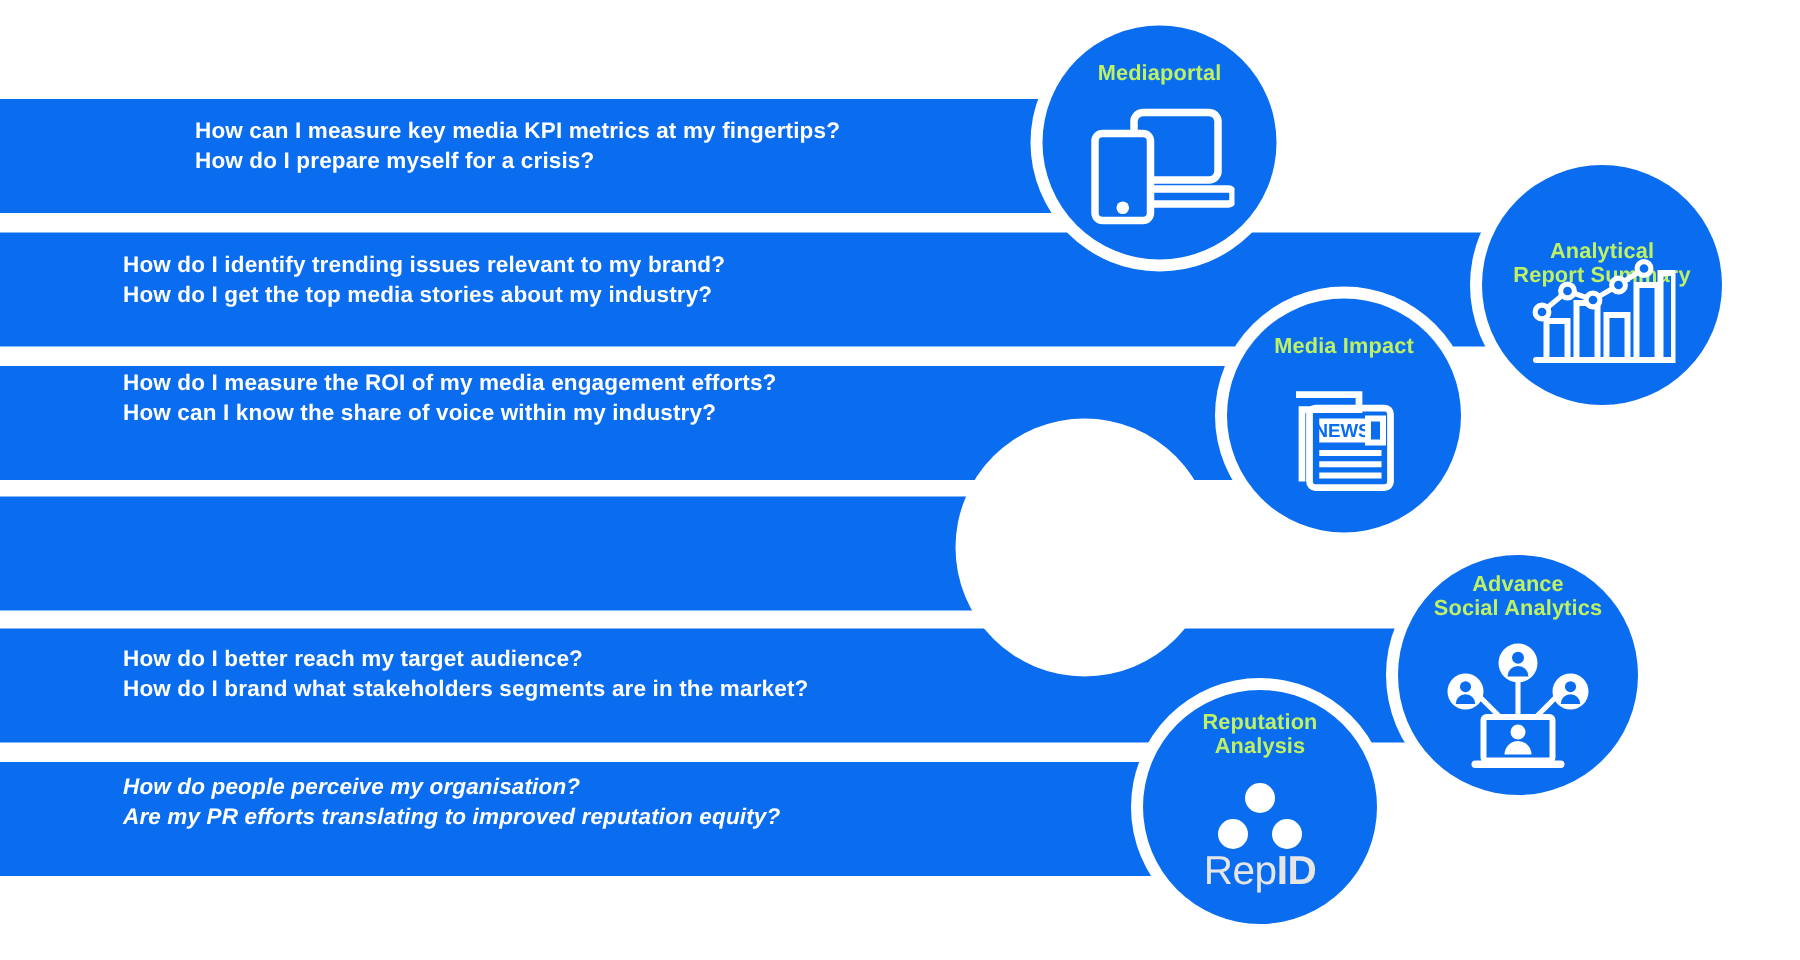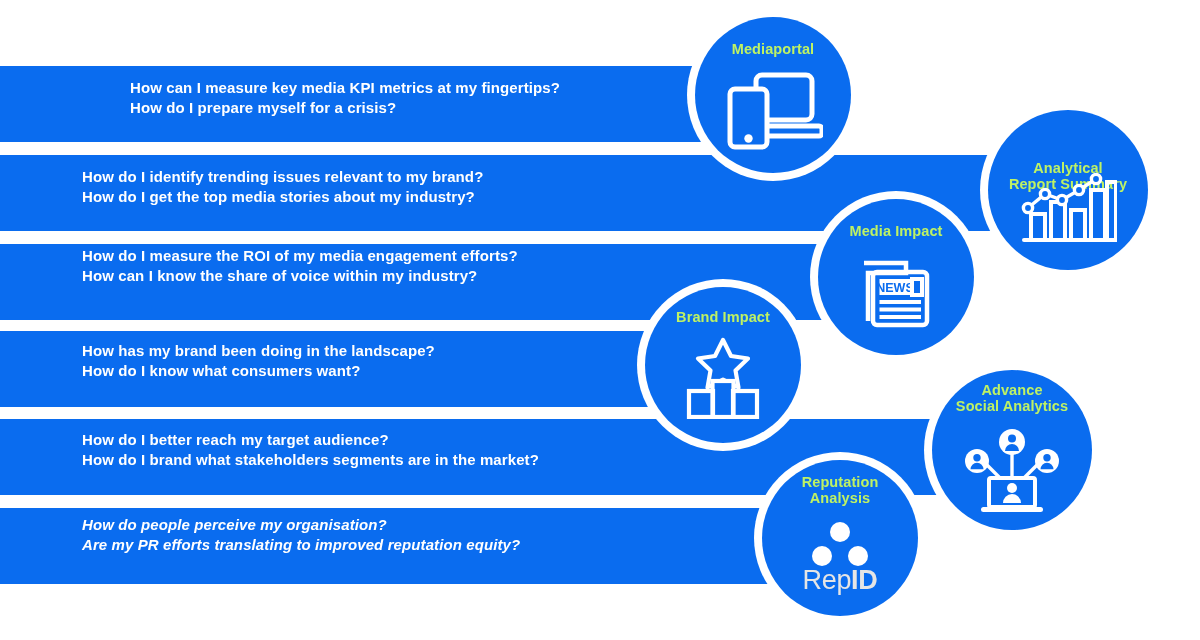--- a/index.html
+++ b/index.html
@@ -89,24 +89,20 @@
   </div>
 
   <div class="bar" style="top:244px;left:0;width:940px;height:76px;"></div>
   <div class="bar-text" style="top:246px;">
     <span class="ln">How do I measure the ROI of my media engagement efforts?</span>
     <span class="ln">How can I know the share of voice within my industry?</span>
   </div>
 
   <div class="bar" style="top:331px;left:0;width:596px;height:76px;"></div>
   <div class="bar" style="top:331px;left:596px;width:190px;height:76px;background:#0a6cef;"></div>
-  <div class="bar-text" style="top:341px;">
-    <span class="ln">How has my brand been doing in the landscape?</span>
-    <span class="ln">How do I know what consumers want?</span>
-  </div>
 
   <div class="bar" style="top:419px;left:0;width:1000px;height:76px;"></div>
   <div class="bar-text" style="top:430px;">
     <span class="ln">How do I better reach my target audience?</span>
     <span class="ln">How do I brand what stakeholders segments are in the market?</span>
   </div>
 
   <div class="bar" style="top:508px;left:0;width:840px;height:76px;"></div>
   <div class="bar-text" style="top:515px;font-style:italic;">
     <span class="ln">How do people perceive my organisation?</span>
@@ -178,35 +174,20 @@
         <rect x="58" y="28" width="10" height="16" fill="none" stroke-width="4"></rect>
 
         <line x1="25.5" y1="51" x2="67" y2="51" stroke-width="4" stroke-linecap="butt"></line>
         <line x1="25.5" y1="58.5" x2="67" y2="58.5" stroke-width="4"></line>
         <line x1="25.5" y1="66" x2="67" y2="66" stroke-width="4"></line>
       </svg>
     </div>
   </div>
 
   <div style="position:absolute;left:637px;top:279px;width:172px;height:172px;border-radius:50%;background:#ffffff;"></div>
-  <div class="node" style="left:645px;top:287px;width:156px;height:156px;">
-    <div class="node-label" style="top:22px;font-size:14.5px;">
-      <span>Brand Impact</span>
-    </div>
-    <div class="node-icon" style="top:50px;">
-      <svg width="76" height="82" viewBox="0 0 76 82" fill="none" stroke="#ffffff" stroke-width="4.2">
-
-        <polygon points="38,3 46,19 63,21.5 50.5,33.5 53.5,50.5 38,42.5 22.5,50.5 25.5,33.5 13,21.5 30,19" fill="none" stroke-linejoin="round"></polygon>
-
-        <rect x="27.5" y="44" width="21" height="36" fill="#0a6cef"></rect>
-        <rect x="4" y="54" width="24" height="26" fill="none"></rect>
-        <rect x="48" y="54" width="24" height="26" fill="none"></rect>
-      </svg>
-    </div>
-  </div>
 
   <div style="position:absolute;left:924px;top:362px;width:176px;height:176px;border-radius:50%;background:#ffffff;"></div>
   <div class="node" style="left:932px;top:370px;width:160px;height:160px;">
     <div class="node-label" style="top:12px;font-size:14.5px;">
       <span style="display:block">Advance</span>
       <span style="display:block">Social Analytics</span>
     </div>
     <div class="node-icon" style="top:55px;">
       <svg width="100" height="90" viewBox="0 0 100 90" fill="none" stroke="#ffffff" stroke-width="3.4">
 

